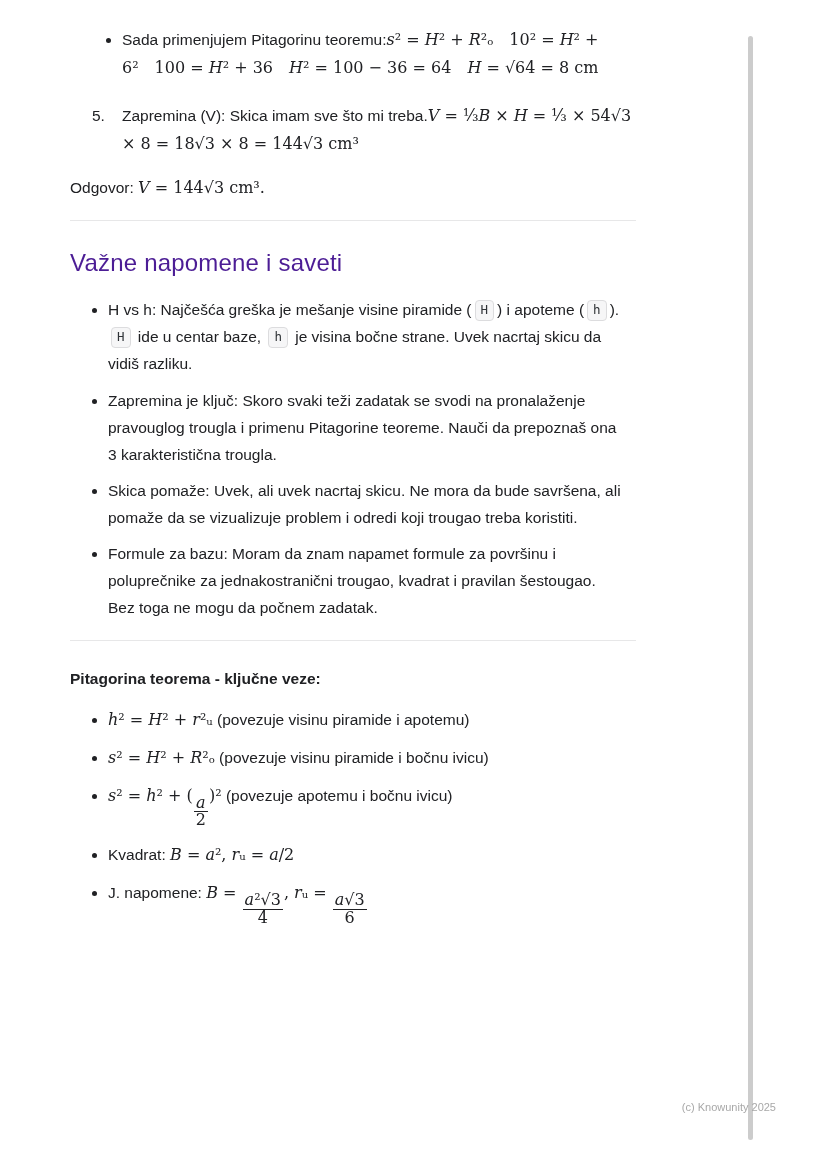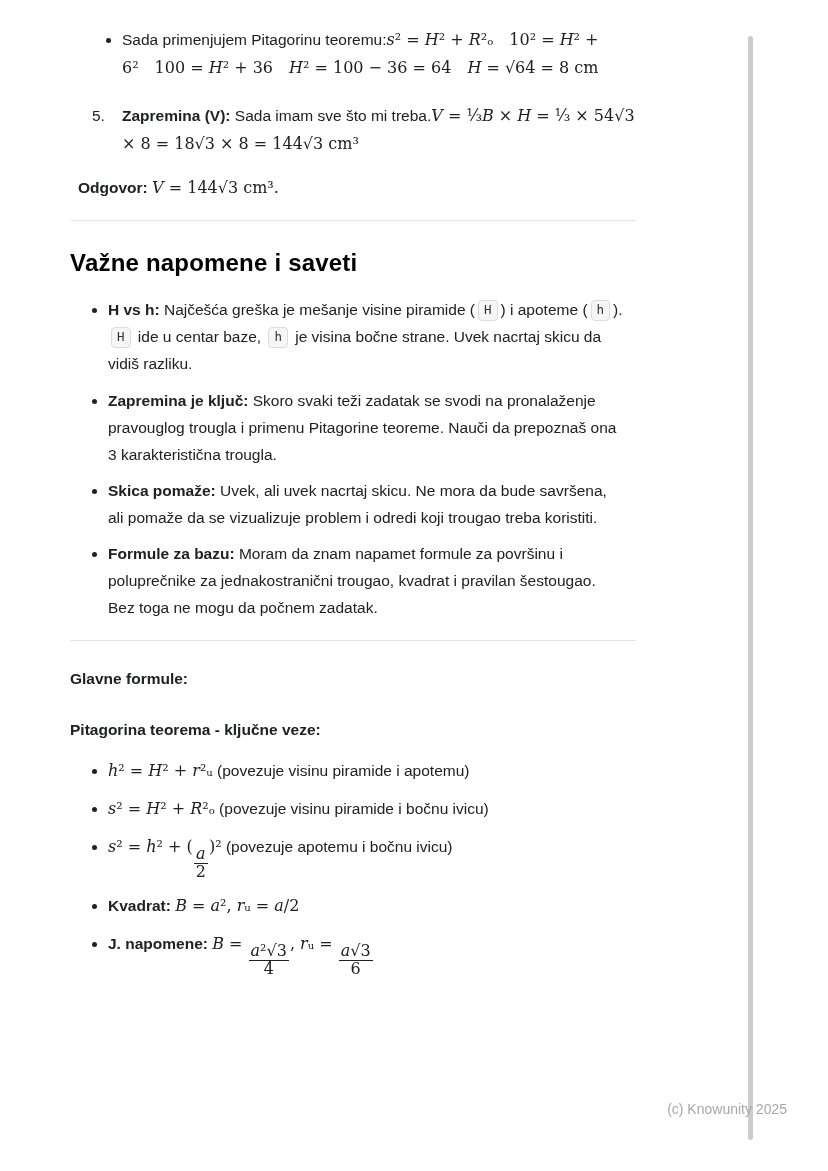--- a/index.html
+++ b/index.html
@@ -3,61 +3,61 @@
 <meta charset="utf-8">
 <style>
   * { box-sizing: border-box; }
   html, body { margin: 0; padding: 0; background: #ffffff; }
   .page {
     position: relative; width: 828px; height: 1171px; background: #ffffff;
     overflow: hidden; font-family: "Liberation Sans", "DejaVu Sans", sans-serif;
     color: #202124;
   }
   .content { position: absolute; left: 70px; top: 26px; width: 566px; font-size: 15.5px; line-height: 1.75; }
-  b { font-weight: 700; }
+  b { font-weight: 400; }
   .math { font-family: "DejaVu Serif", "DejaVu Sans", serif; font-size: 16px; }
   .math i { font-style: italic; }
   ul { margin: 12px; padding: 0; list-style: disc; }
   ul.top-list { padding-left: 52px; margin: 0 0 20px 0; }
   .numbered { display: flex; padding-left: 22px; margin: 0 0 16px 0; }
   .numbered .num { flex: none; width: 30px; }
   .numbered .body { flex: 1; }
-  .answer { margin: 8px; }
+  .answer { margin: 0; }
   hr.divider { border: none; border-top: 1px solid #e7e7e8; margin: 18px 0 0 0; }
-  h2.section-title { font-size: 24px; line-height: 1.3; font-weight: 700; color: #000000; margin: 26px 0 18px 0; letter-spacing: 0.2px; }
+  h2.section-title { font-size: 24px; line-height: 1.3; font-weight: 400; color: #4c1d95; margin: 26px 0 18px 0; letter-spacing: 0.2px; }
   ul.bullets { padding-left: 26px; margin-bottom: 4px; }
   ul.bullets li { margin-bottom: 9px; }
   .chip {
     font-family: "DejaVu Sans Mono", "Liberation Mono", monospace; font-size: 12.5px;
     background: #f6f6f7; border: 1px solid #dcdcde; border-radius: 4px;
     padding: 1px 5px 2px; margin: 0 3px; color: #2f3337; display: inline-block;
     line-height: 1.25; vertical-align: 1px;
   }
   .sub-heading { font-weight: 700; margin: 24px 0 14px 0; }
   ul.formulas { padding-left: 26px; margin-bottom: 6px; }
   ul.formulas li { margin-bottom: 10px; }
   .frac { display: inline-flex; flex-direction: column; align-items: center; vertical-align: -7px; line-height: 1.05; font-size: 11.5px; margin: 0 1px; }
   .frac .num { padding: 0 2px; border-bottom: 1px solid currentColor; }
   .frac .den { padding: 0 2px; }
   .scrollbar-thumb { position: absolute; left: 748px; top: 36px; width: 5px; height: 1104px; background: #cccccc; border-radius: 3px; }
-  .footer-credit { position: absolute; right: 41px; top: 1101px; font-size: 14px; color: #a8a8a8; margin-left: 32px; }
+  .footer-credit { position: absolute; right: 52px; top: 1101px; font-size: 11px; color: #a8a8a8; margin-left: 32px; }
 </style>
 </head>
 <body>
 
 <div class="page">
   <div class="content">
 
     <ul class="top-list">
       <li><span>Sada primenjujem Pitagorinu teoremu:</span><span class="math"><i>s</i>² = <i>H</i>² + <i>R</i>²ₒ 10² = <i>H</i>² + 6² 100 = <i>H</i>² + 36 <i>H</i>² = 100 − 36 = 64 <i>H</i> = √64 = 8 cm</span></li>
     </ul>
 
     <div class="numbered">
       <span class="num">5.</span>
-      <div class="body"><b>Zapremina (V):</b><span> Sada imam sve što mi treba.</span><span class="math"><i>V</i> = ⅓<i>B</i> × <i>H</i> = ⅓ × 54√3 × 8 = 18√3 × 8 = 144√3 cm³</span></div>
+      <div class="body"><b>Zapremina (V):</b><span> Skica imam sve što mi treba.</span><span class="math"><i>V</i> = ⅓<i>B</i> × <i>H</i> = ⅓ × 54√3 × 8 = 18√3 × 8 = 144√3 cm³</span></div>
     </div>
 
     <p class="answer">
       <b>Odgovor:</b>
       <span class="math"><i>V</i> = 144√3 cm³.</span>
     </p>
 
     <hr class="divider">
 
     <h2 class="section-title">Važne napomene i saveti</h2>
@@ -65,21 +65,20 @@
     <ul class="bullets">
       <li><b>H vs h:</b><span> Najčešća greška je mešanje visine piramide (</span><code class="chip">H</code><span>) i apoteme (</span><code class="chip">h</code><span>). </span><code class="chip">H</code><span> ide u centar baze, </span><code class="chip">h</code><span> je visina bočne strane. Uvek nacrtaj skicu da vidiš razliku.</span></li>
       <li><b>Zapremina je ključ:</b><span> Skoro svaki teži zadatak se svodi na pronalaženje pravouglog trougla i primenu Pitagorine teoreme. Nauči da prepoznaš ona 3 karakteristična trougla.</span></li>
       <li><b>Skica pomaže:</b><span> Uvek, ali uvek nacrtaj skicu. Ne mora da bude savršena, ali pomaže da se vizualizuje problem i odredi koji trougao treba koristiti.</span></li>
       <li><b>Formule za bazu:</b><span> Moram da znam napamet formule za površinu i poluprečnike za jednakostranični trougao, kvadrat i pravilan šestougao. Bez toga ne mogu da počnem zadatak.</span></li>
     </ul>
 
     <hr class="divider">
 
 
-    <p class="sub-heading">Glavne formule:</p>
 
     <p class="sub-heading">Pitagorina teorema - ključne veze:</p>
     <ul class="formulas">
       <li><span class="math"><i>h</i>² = <i>H</i>² + <i>r</i>²ᵤ</span><span> (povezuje visinu piramide i apotemu)</span></li>
       <li><span class="math"><i>s</i>² = <i>H</i>² + <i>R</i>²ₒ</span><span> (povezuje visinu piramide i bočnu ivicu)</span></li>
       <li><span class="math"><i>s</i>² = <i>h</i>² + (</span><span class="frac">
             <span class="num math"><i>a</i></span>
             <span class="den math">2</span>
           </span><span class="math">)²</span><span> (povezuje apotemu i bočnu ivicu)</span></li>
     </ul>

